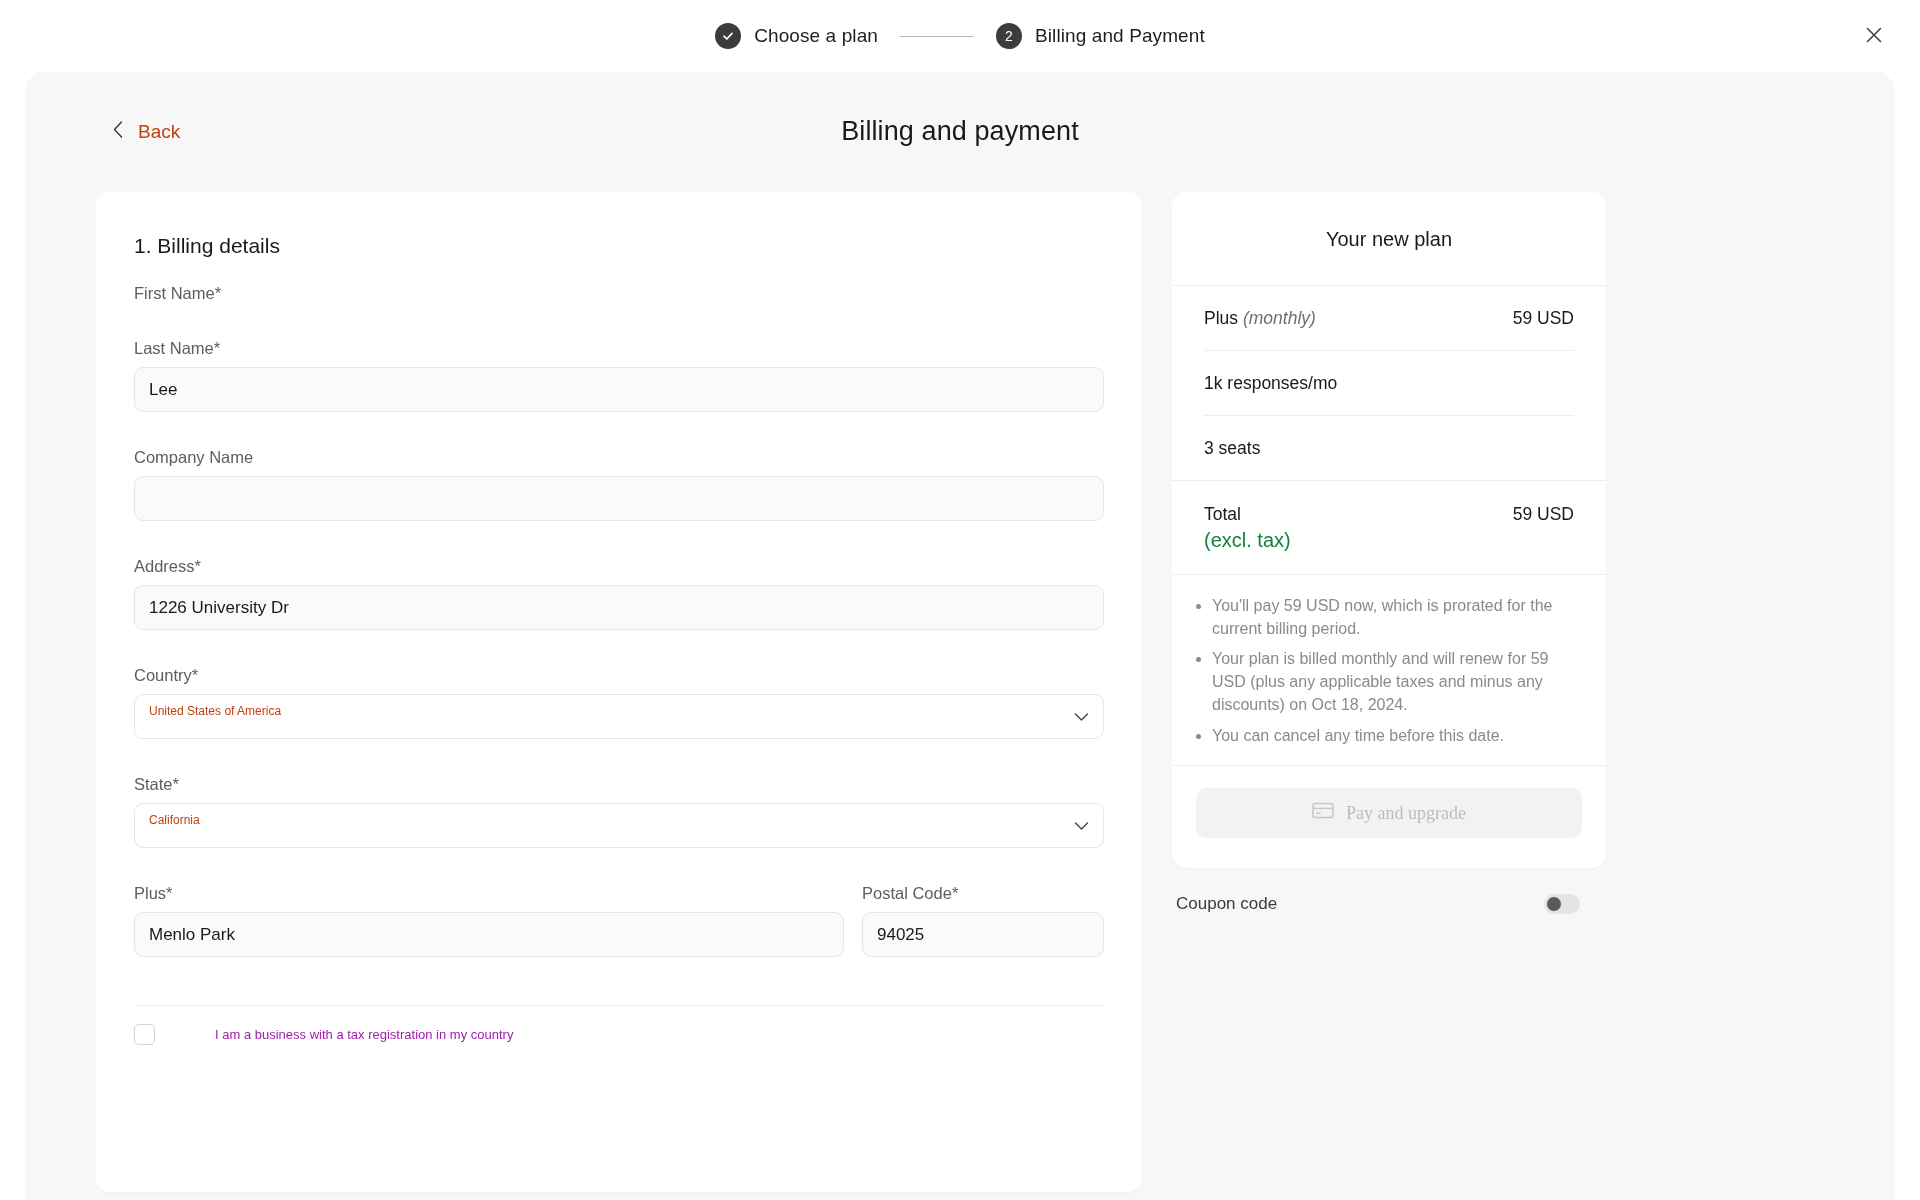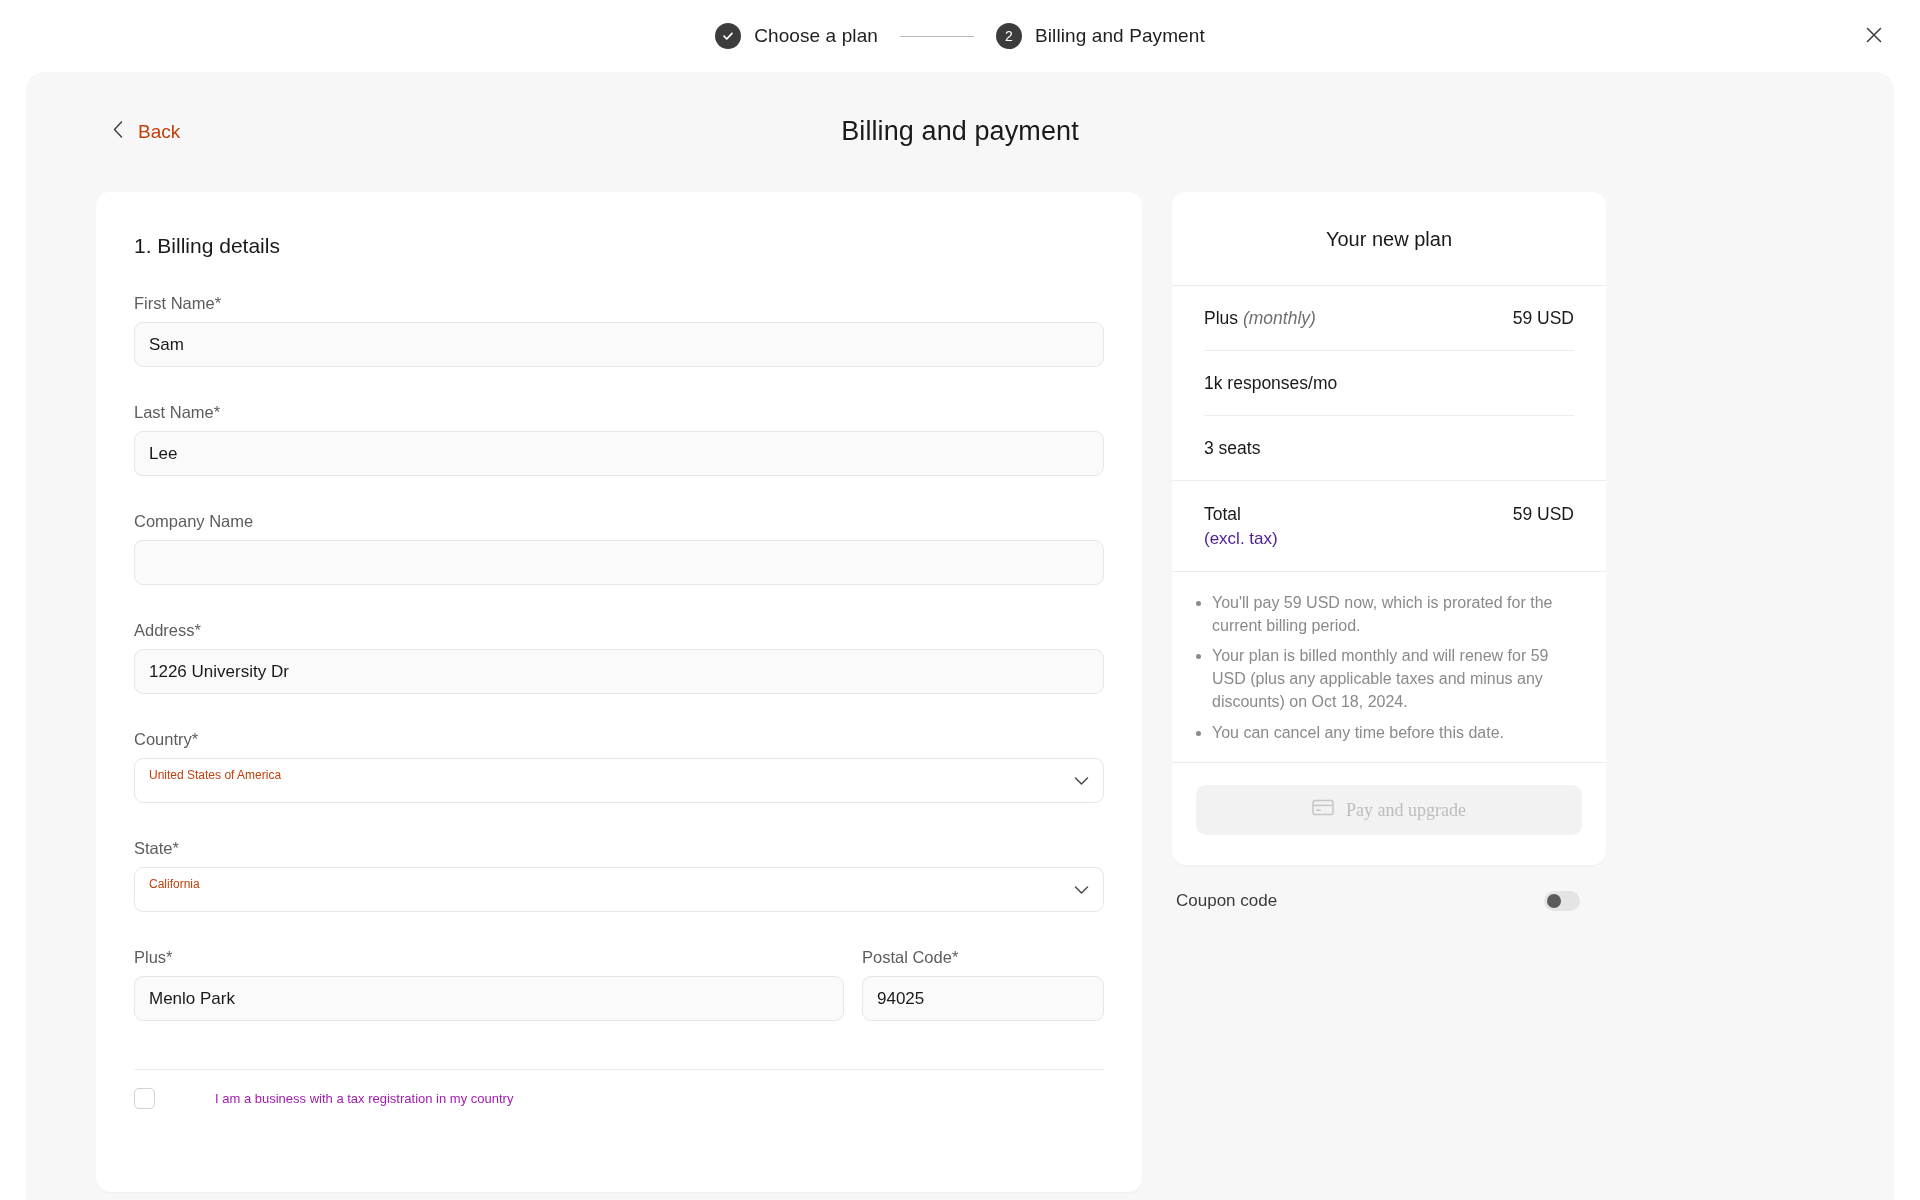--- a/index.html
+++ b/index.html
@@ -81,21 +81,21 @@
   .form-card {
     width: 1046px;
     background: #ffffff;
     border-radius: 14px;
     padding: 42px 38px 0 38px;
     min-height: 1000px;
     box-shadow: 0 1px 2px rgba(0,0,0,.035);
   }
   .section-title {
     font-size: 21px; color: #1a1a1a; font-weight: 400;
-    margin-bottom: 36px;
+    margin-bottom: 26px;
   }
   .field { margin-bottom: 36px; }
   .field-label {
     display: block;
     font-size: 16.5px; color: #5d5d5d;
     margin-bottom: 9px;
   }
   .req { color: #5d5d5d; }
   .input {
     width: 100%; height: 45px;
@@ -171,21 +171,21 @@
   .plan-row .muted-italic { color: #6e6e6e; font-style: italic; }
   .plan-row .price { color: #1a1a1a; }
   .total-sep { height: 1px; background: #ededed; }
   .total-row {
     display: flex; justify-content: space-between; align-items: flex-start;
     padding: 23px 32px 4px 32px;
     font-size: 17.5px; color: #1a1a1a;
   }
   .total-sub {
     padding: 0 32px 22px 32px;
-    font-size: 17px; color: #4c1d95;
+    font-size: 20px; color: #15803d;
   }
   .notes {
     border-top: 1px solid #ededed;
     padding: 20px 32px 18px 40px;
   }
   .notes li {
     font-size: 16px; line-height: 1.42; color: #8a8a8a;
     margin-bottom: 8px;
   }
   .notes li:last-child { margin-bottom: 0; }
@@ -262,21 +262,20 @@
     <div class="page-title">Billing and payment</div>
   </div>
 
   <div class="content">
 
     <div class="form-card">
       <div class="section-title">1. Billing details</div>
 
       <div class="field">
         <label class="field-label"><span>First Name</span><span class="req">*</span></label>
-        <input class="input" value="Sam" style="">
       </div>
 
       <div class="field">
         <label class="field-label"><span>Last Name</span><span class="req">*</span></label>
         <input class="input" value="Lee" style="">
       </div>
 
       <div class="field">
         <label class="field-label"><span>Company Name</span><span class="req"></span></label>
         <input class="input" value="" style="">

